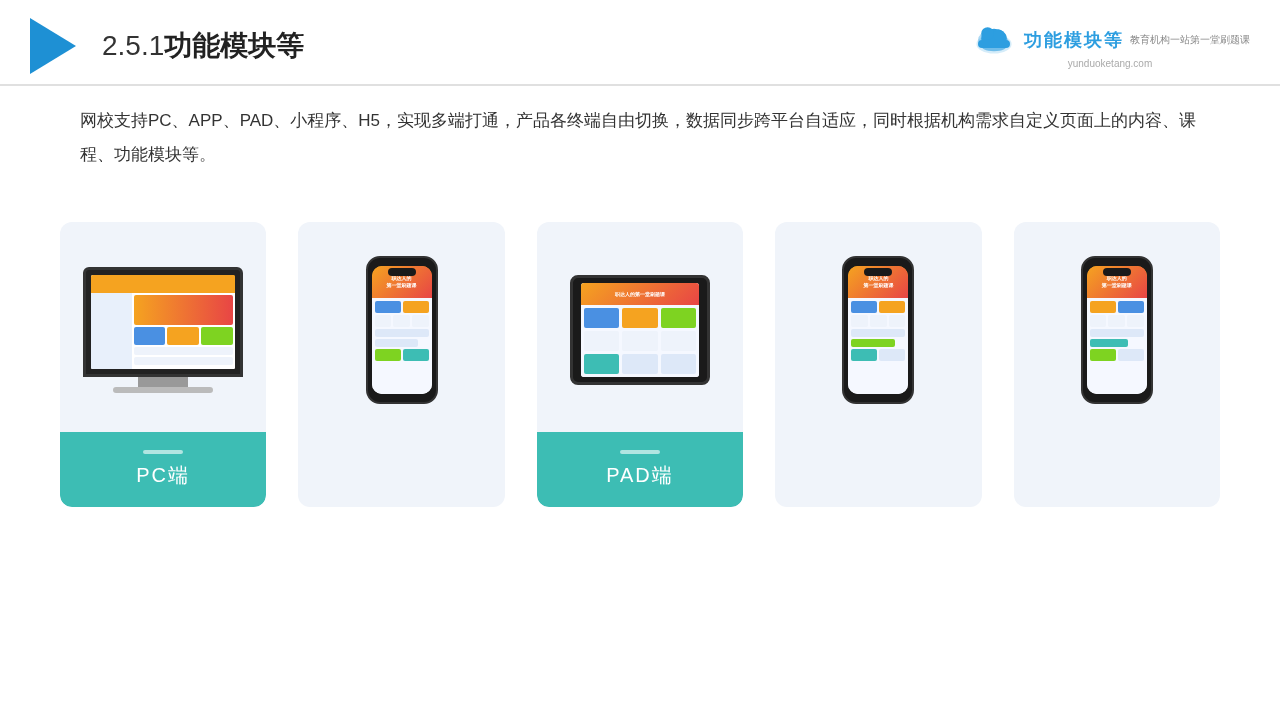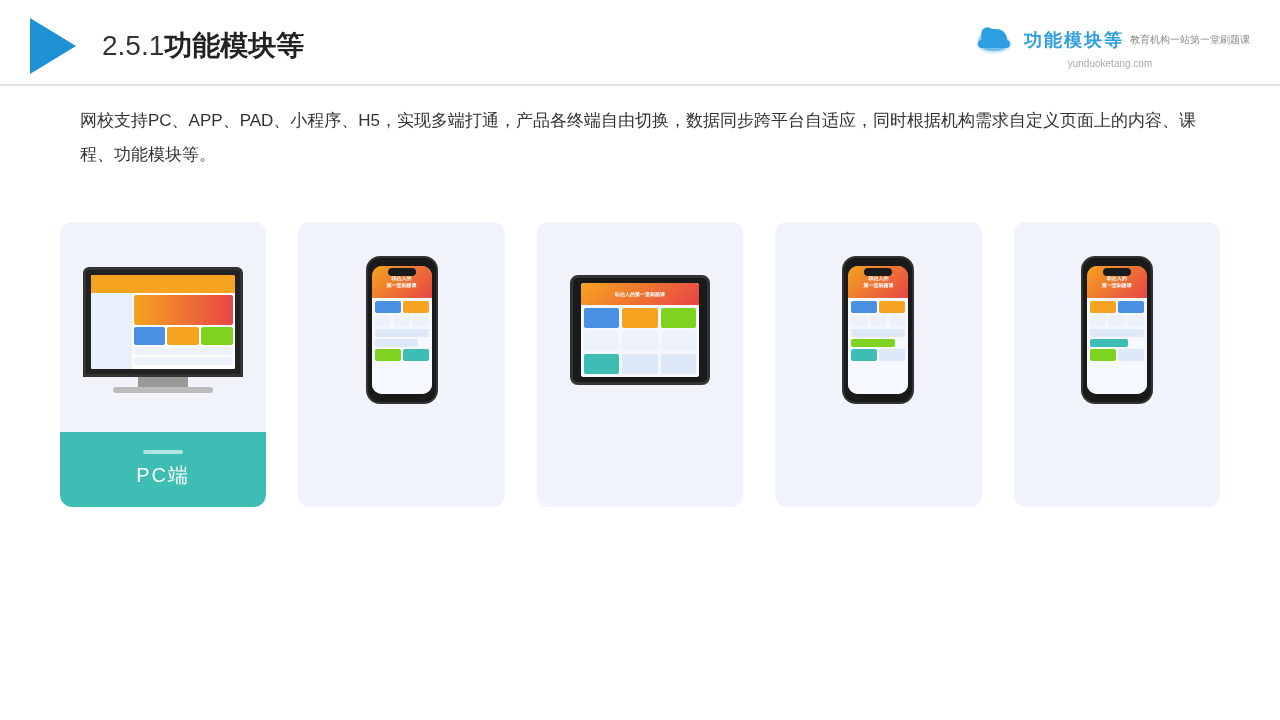--- a/index.html
+++ b/index.html
@@ -426,20 +426,24 @@
               <div class="tablet-block" style="background:#eef3fb;"></div>
               <div class="tablet-block" style="background:#eef3fb;"></div>
               <div class="tablet-block" style="background:#3dbdb4;"></div>
               <div class="tablet-block" style="background:#dde8f8;"></div>
               <div class="tablet-block" style="background:#dde8f8;"></div>
             </div>
           </div>
         </div>
       </div>
     </div>
+    <div class="card-label">
+      <div class="card-label-bar"></div>
+      <span>PAD端</span>
+    </div>
   </div>
 
   <div class="card">
     <div class="card-image-area">
       <div class="phone-mockup">
         <div class="phone-notch"></div>
         <div class="phone-screen">
           <div class="phone-screen-content">
             <div class="phone-header">
               <div class="phone-header-text">职达人的<br>第一堂刷题课</div>

